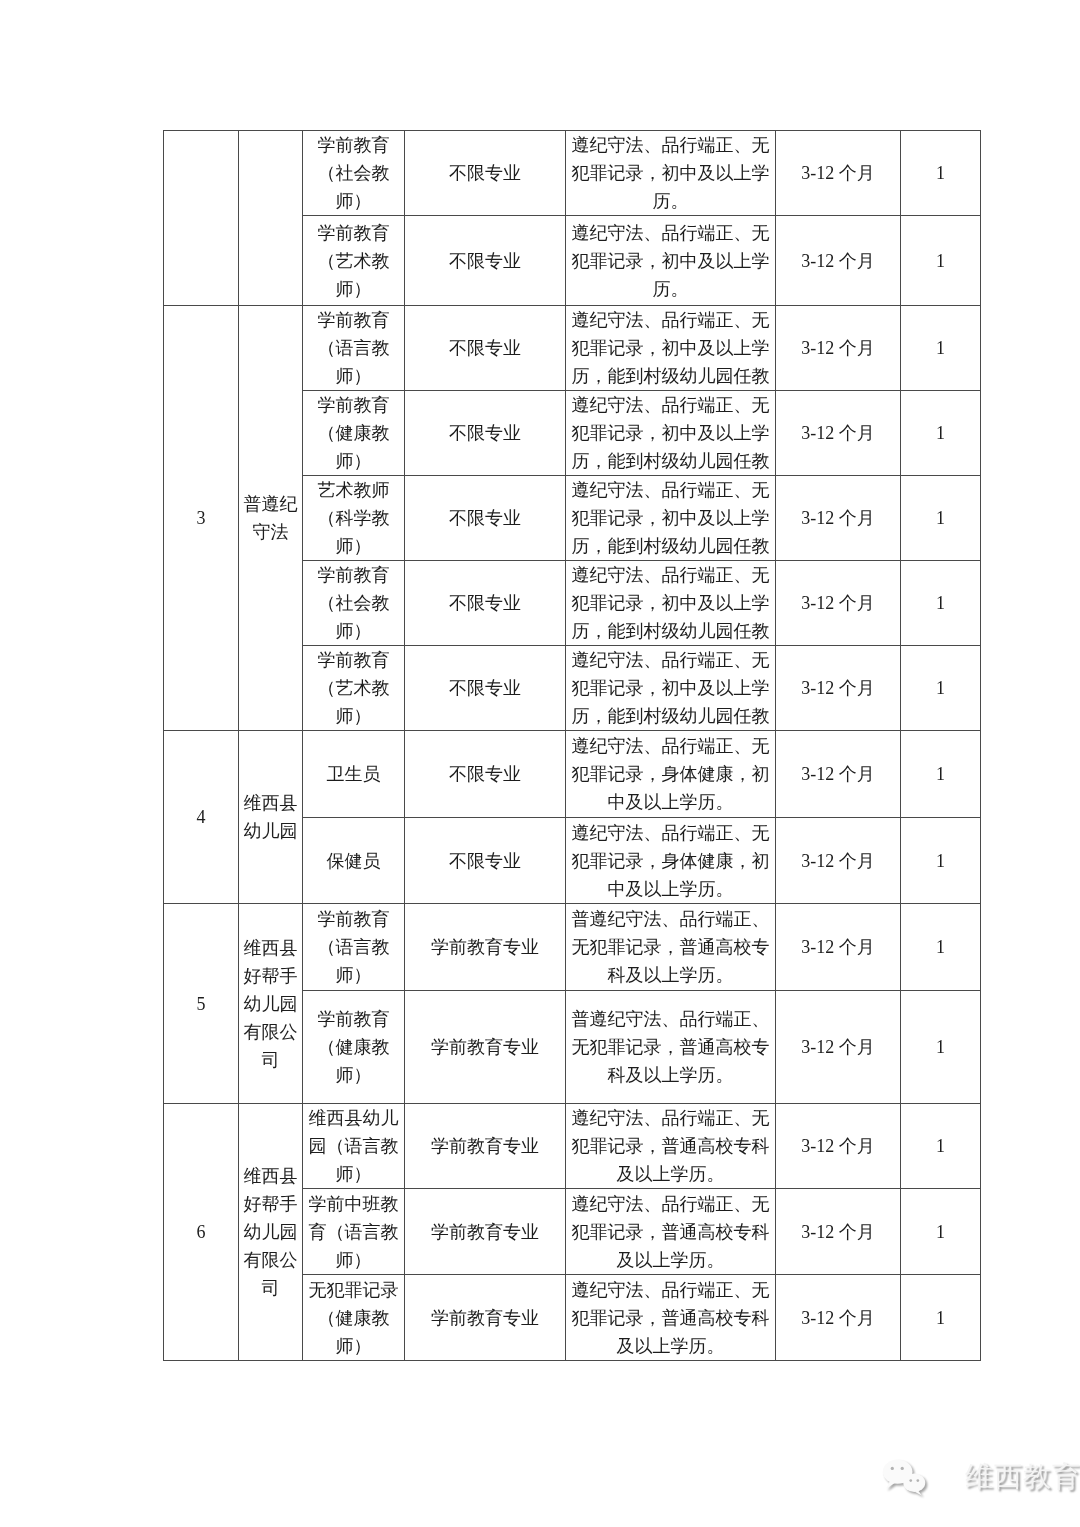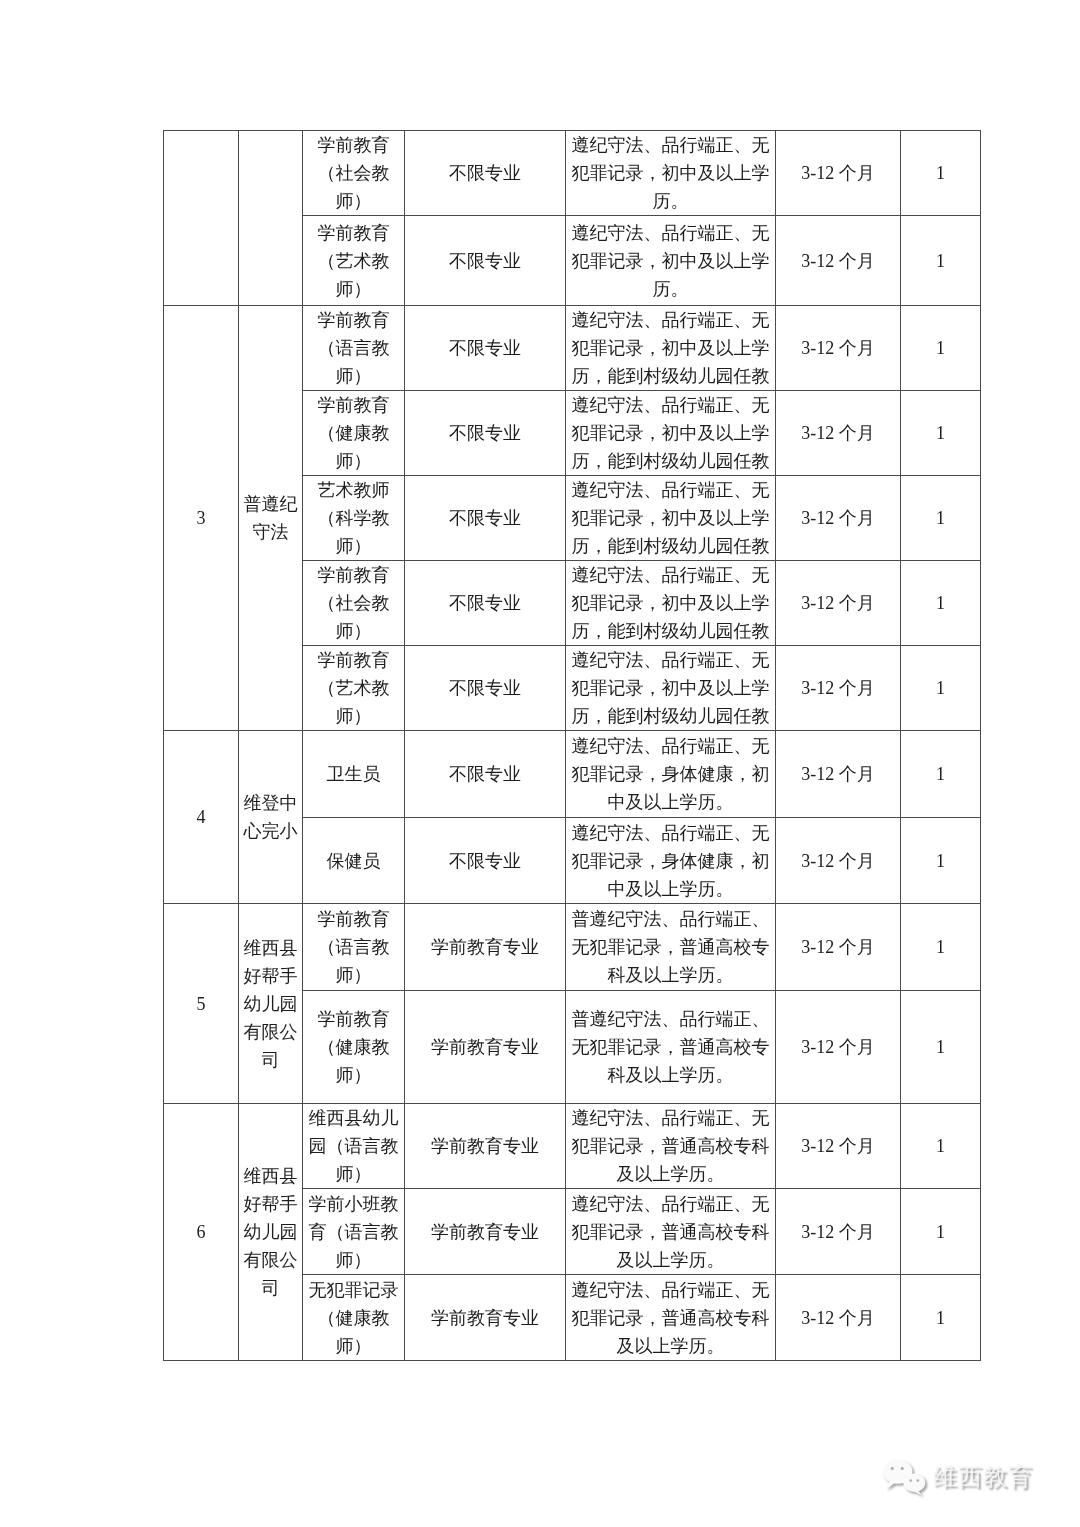--- a/index.html
+++ b/index.html
@@ -45,25 +45,26 @@
     height: 44px;
     display: flex;
     align-items: center;
     gap: 7px;
   }
   .watermark .wm-icon {
     filter: drop-shadow(2px 2px 1px #a6a6a6);
   }
   .watermark .wm-text {
     font-family: "Liberation Sans", "DejaVu Sans", sans-serif;
-    font-size: 24px;
+    font-size: 28px;
     letter-spacing: 1px;
     color: #f4f4f4;
     text-shadow: 2px 2px 2px #9b9b9b;
     white-space: nowrap;
+    margin-left: 32px;
   }
 </style>
 </head>
 <body>
 
 <div class="page">
 
   <div class="table-wrap">
     <table class="jobs">
       <colgroup>
@@ -127,21 +128,21 @@
         <tr style="height:85px">
           <td class="pos">学前教育（艺术教师）</td>
           <td class="major">不限专业</td>
           <td class="req">遵纪守法、品行端正、无犯罪记录，初中及以上学历，能到村级幼儿园任教</td>
           <td class="dur">3-12 个月</td>
           <td class="cnt">1</td>
         </tr>
 
         <tr style="height:87px">
           <td class="idx" rowspan="2">4</td>
-          <td class="unit" rowspan="2">维登中心完小</td>
+          <td class="unit" rowspan="2">维西县幼儿园</td>
           <td class="pos">卫生员</td>
           <td class="major">不限专业</td>
           <td class="req">遵纪守法、品行端正、无犯罪记录，身体健康，初中及以上学历。</td>
           <td class="dur">3-12 个月</td>
           <td class="cnt">1</td>
         </tr>
         <tr style="height:86px">
           <td class="pos">保健员</td>
           <td class="major">不限专业</td>
           <td class="req">遵纪守法、品行端正、无犯罪记录，身体健康，初中及以上学历。</td>
@@ -169,21 +170,21 @@
         <tr style="height:85px">
           <td class="idx" rowspan="3">6</td>
           <td class="unit" rowspan="3">维西县好帮手幼儿园有限公司</td>
           <td class="pos">维西县幼儿园（语言教师）</td>
           <td class="major">学前教育专业</td>
           <td class="req">遵纪守法、品行端正、无犯罪记录，普通高校专科及以上学历。</td>
           <td class="dur">3-12 个月</td>
           <td class="cnt">1</td>
         </tr>
         <tr style="height:86px">
-          <td class="pos">学前小班教育（语言教师）</td>
+          <td class="pos">学前中班教育（语言教师）</td>
           <td class="major">学前教育专业</td>
           <td class="req">遵纪守法、品行端正、无犯罪记录，普通高校专科及以上学历。</td>
           <td class="dur">3-12 个月</td>
           <td class="cnt">1</td>
         </tr>
         <tr style="height:86px">
           <td class="pos">无犯罪记录（健康教师）</td>
           <td class="major">学前教育专业</td>
           <td class="req">遵纪守法、品行端正、无犯罪记录，普通高校专科及以上学历。</td>
           <td class="dur">3-12 个月</td>

